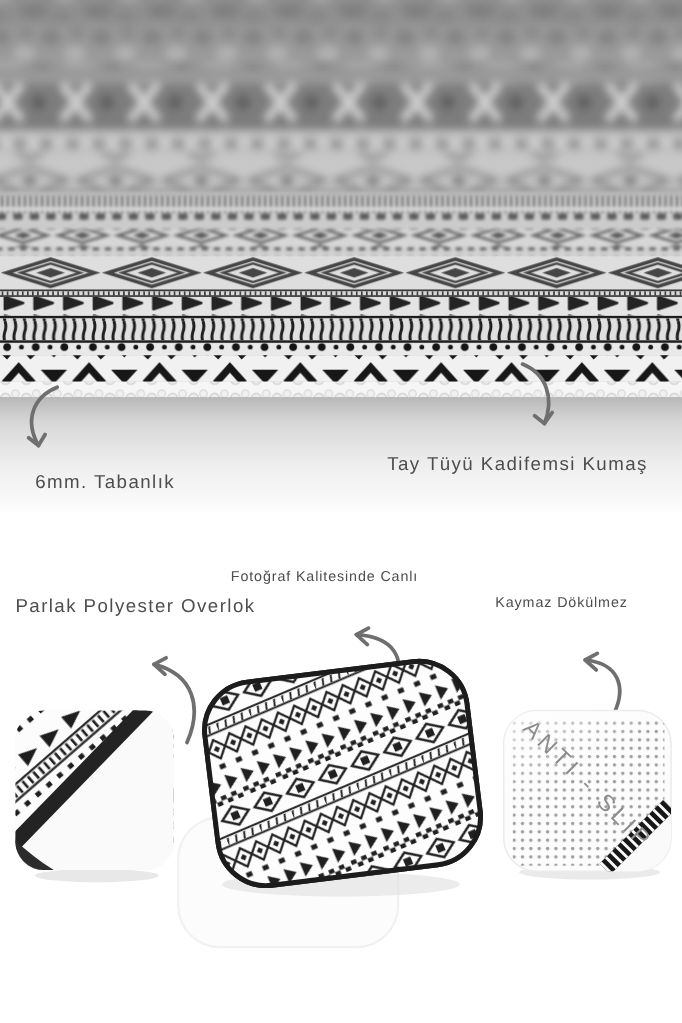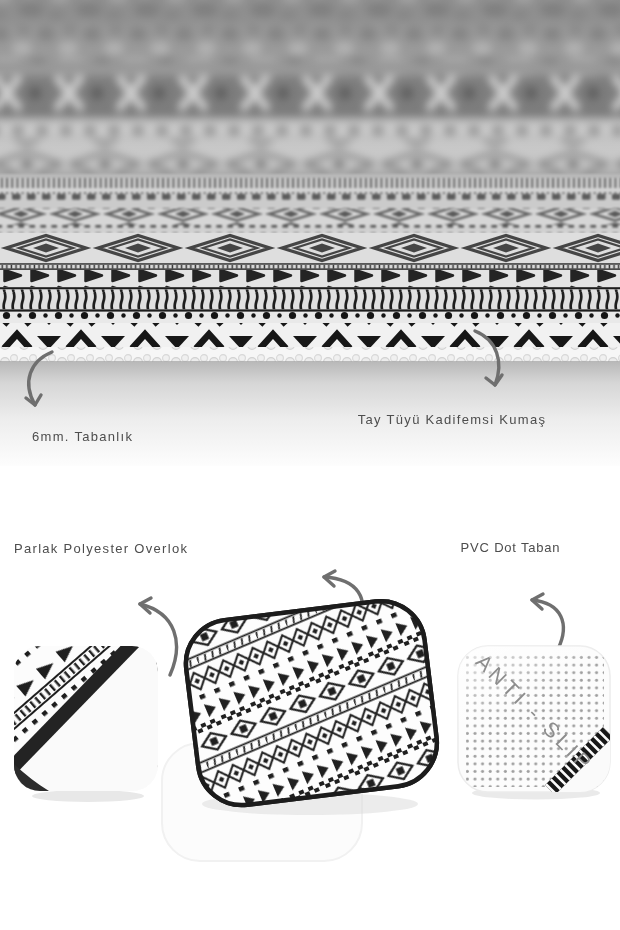--- a/index.html
+++ b/index.html
@@ -12,21 +12,21 @@
   
   .rug-photo{position:absolute; left:0; top:0; width:620px; height:364px; overflow:hidden; background:#bdbdbd;}
   .blur-strong{position:absolute; left:-12px; top:-12px; width:644px; height:206px; filter:blur(4px);}
   .blur-mild{position:absolute; left:-6px; top:174px; width:632px; height:66px; filter:blur(1.3px);}
   .rug-sharp{position:absolute; left:0; top:233px;}
   .rug-overlay{position:absolute; inset:0;
     background:linear-gradient(180deg, rgba(120,120,120,0.30) 0%, rgba(150,150,150,0.12) 22%, rgba(255,255,255,0) 46%);}
   .floor{position:absolute; left:0; top:362px; width:620px; height:104px;
     background:linear-gradient(180deg,#b9b9b9 0%, #d6d6d6 20%, #ededed 55%, #fdfdfd 100%);}
   
-  .label{color:#4d4d4d; letter-spacing:1.3px; font-size:13px; white-space:nowrap;}
+  .label{color:#4d4d4d; letter-spacing:1.3px; font-size:17px; white-space:nowrap;}
   .cap{color:#4d4d4d; letter-spacing:0.8px; font-size:13px; line-height:16px; text-align:center;}
   svg{display:block;}
 </style>
 </head>
 <body>
 
 <div class="stage">
 
   <div class="rug-photo">
 
@@ -172,24 +172,25 @@
 
   <svg class="abs" style="left:466px; top:326px;" width="56" height="70">
     <path d="M9,5 C31,14 38,36 29,59" stroke="#6f6f6f" stroke-width="3.4" fill="none" stroke-linecap="round"></path>
     <path d="M29,59 L20,52 M29,59 L36,49" stroke="#6f6f6f" stroke-width="3.4" fill="none" stroke-linecap="round"></path>
   </svg>
   <div class="abs label" style="left:352px; top:412px; width:200px; text-align:center;">Tay Tüyü Kadifemsi Kumaş</div>
 
   <div class="abs label" style="left:14px; top:541px; width:185px; text-align:left;">Parlak Polyester Overlok</div>
 
   <div class="abs cap" style="left:200px; top:516px; width:190px;">
+    <div>Fotoğraf Kalitesinde Canlı</div>
   </div>
 
   <div class="abs cap" style="left:438px; top:540px; width:145px;">
-    <div>PVC Dot Taban</div>
+    <div>Kaymaz Dökülmez</div>
   </div>
 
   <svg class="abs" style="left:124px; top:593px;" width="58" height="88">
     <path d="M46,82 C60,50 52,20 16,11" stroke="#6f6f6f" stroke-width="3.4" fill="none" stroke-linecap="round"></path>
     <path d="M16,11 L27,5 M16,11 L26,20" stroke="#6f6f6f" stroke-width="3.4" fill="none" stroke-linecap="round"></path>
   </svg>
   <svg class="abs" style="left:310px; top:567px;" width="58" height="64">
     <path d="M48,58 C60,32 48,12 14,10" stroke="#6f6f6f" stroke-width="3.4" fill="none" stroke-linecap="round"></path>
     <path d="M14,10 L25,4 M14,10 L24,19" stroke="#6f6f6f" stroke-width="3.4" fill="none" stroke-linecap="round"></path>
   </svg>

